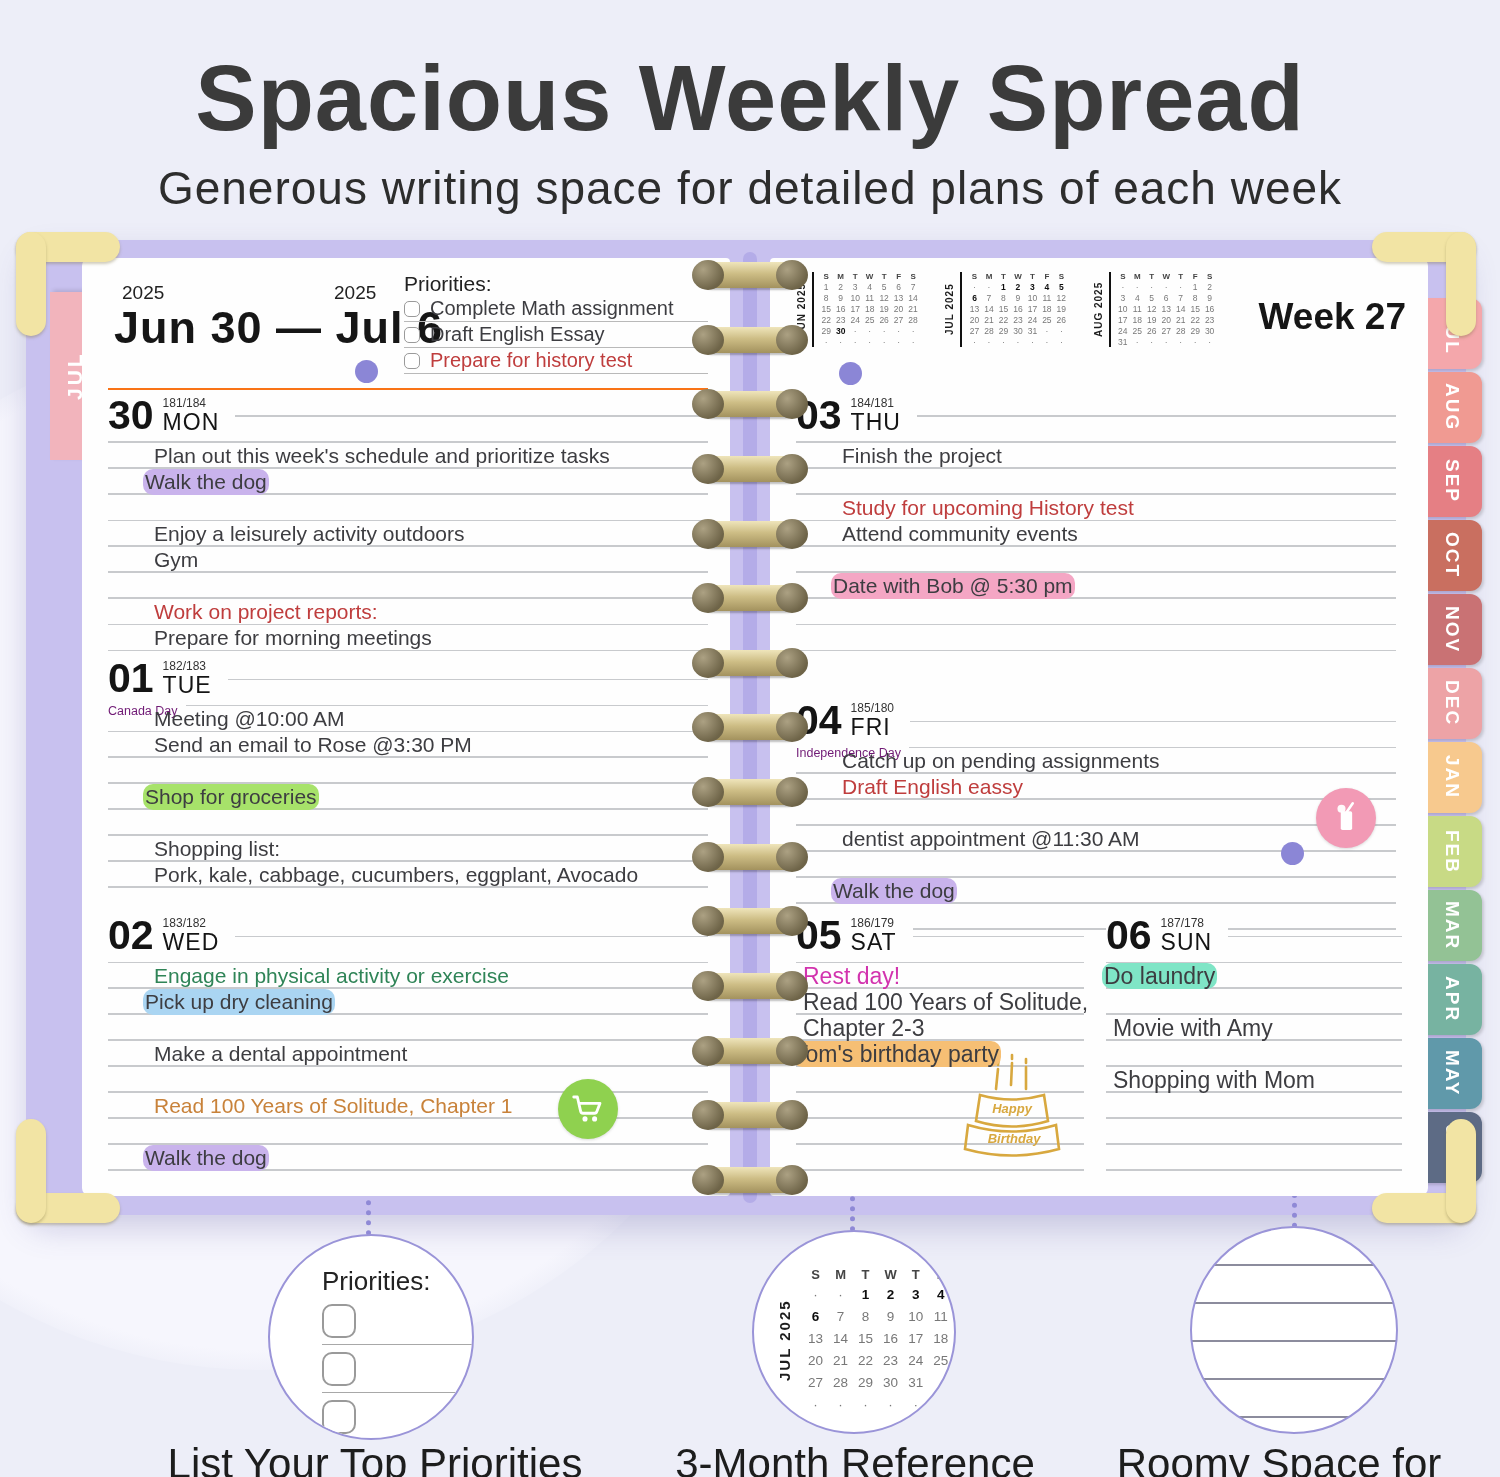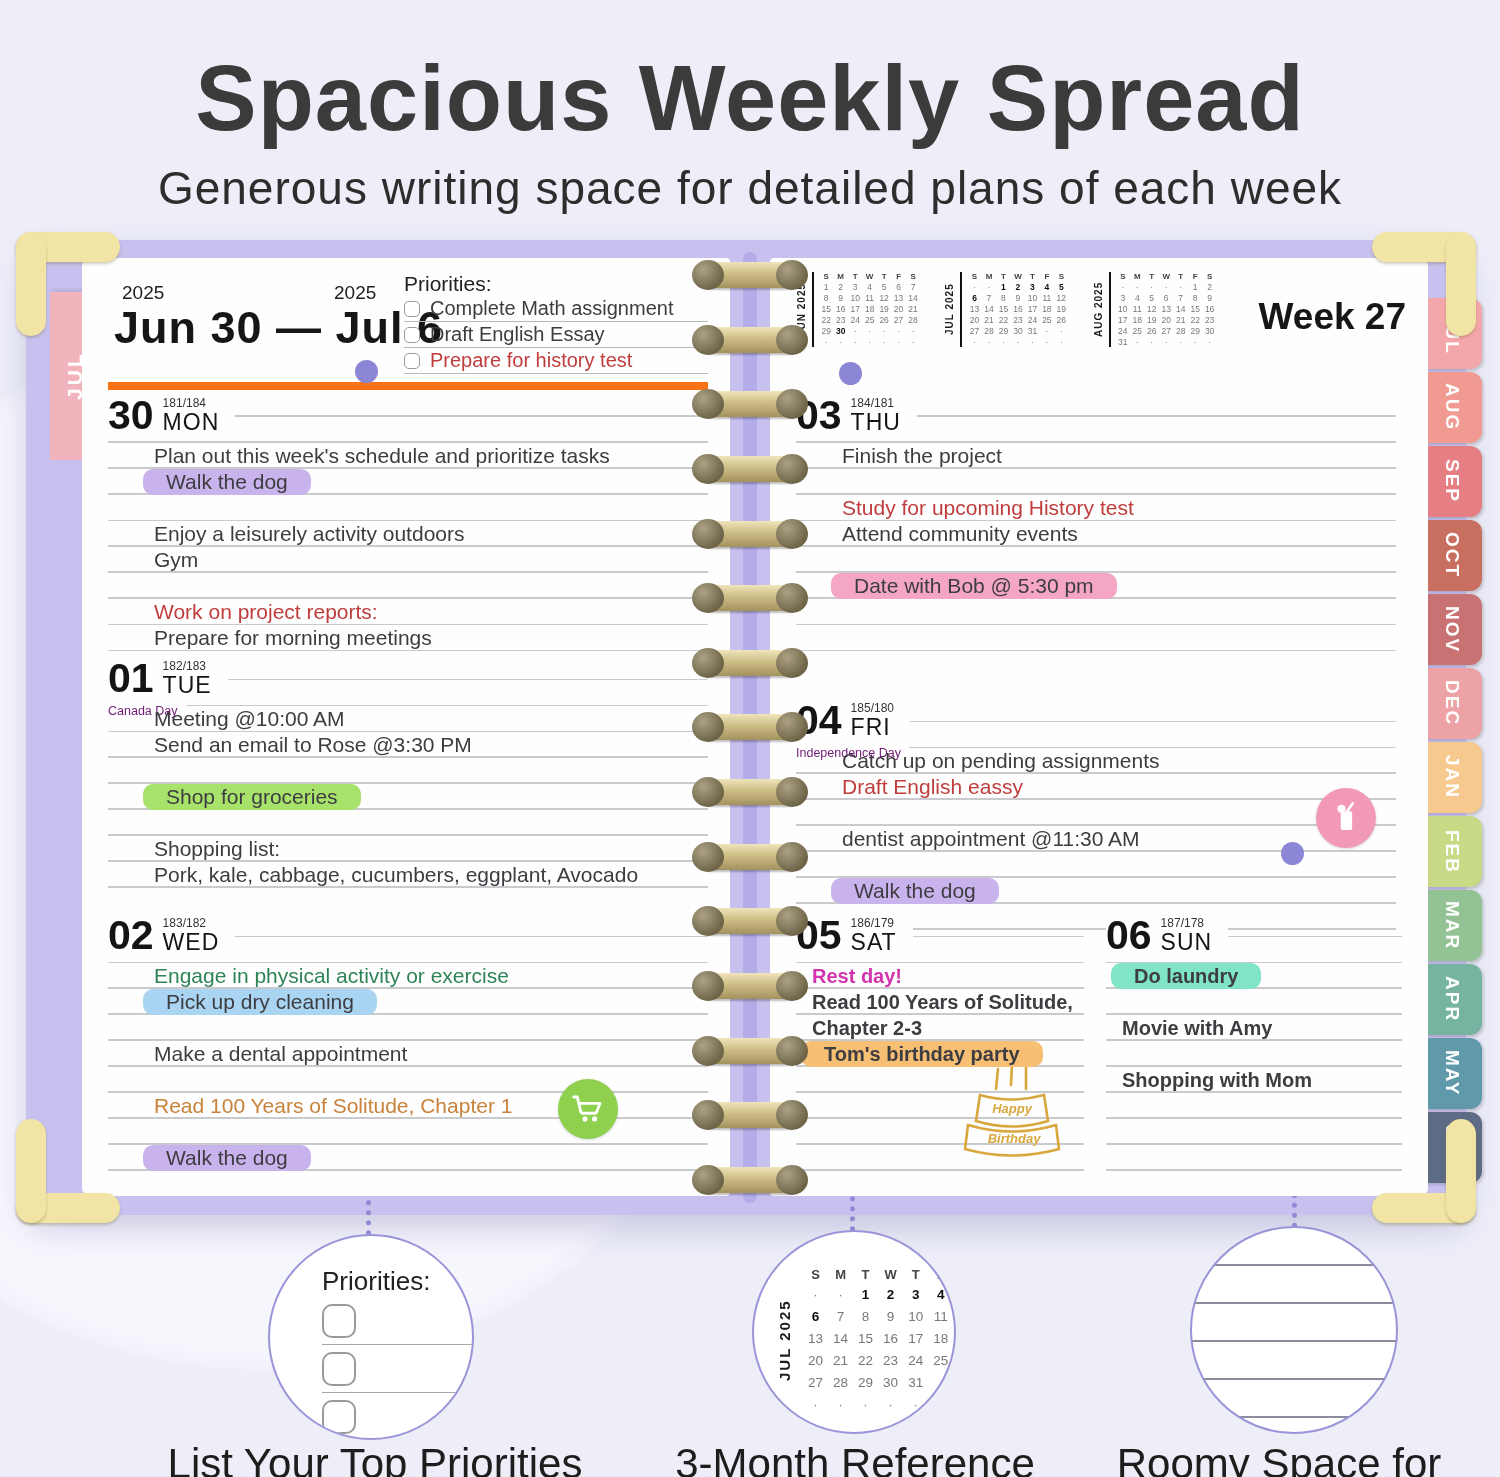--- a/index.html
+++ b/index.html
@@ -48,21 +48,21 @@
     color:#fff; font-weight:bold; font-size:21px; letter-spacing:3px;
     writing-mode:vertical-rl; transform:rotate(180deg); box-shadow:-3px 2px 4px rgba(0,0,0,.12); }
 
   
   .tab-rail { position:absolute; left:1396px; top:58px; width:60px; display:flex; flex-direction:column; gap:3px; z-index:0; }
   .tab { height:71px; border-radius:0 12px 12px 0; color:#fff; font-weight:bold; font-size:19px; letter-spacing:2px;
     writing-mode:vertical-rl; display:flex; align-items:center; justify-content:center;
     box-shadow:2px 2px 3px rgba(0,0,0,.15); }
 
   
-  .page-head { position:absolute; left:26px; top:12px; width:600px; height:120px; border-bottom:8px solid #f97316; }
+  .page-head { position:absolute; left:26px; top:12px; width:600px; height:120px; border-bottom:2px solid #f97316; }
   .yr { position:absolute; font-size:19px; color:#222; }
   .yr.y1 { left:14px; top:12px; } .yr.y2 { left:226px; top:12px; }
   .date-range { position:absolute; left:6px; top:32px; font-size:45px; font-weight:bold; color:#161616; letter-spacing:1px; }
   .prio { position:absolute; left:296px; top:2px; width:304px; }
   .prio-label { font-size:21px; color:#222; }
   .prio-row { position:relative; height:26px; border-bottom:1px solid #b9b9b9; display:flex; align-items:center; gap:10px; }
   .cb { width:16px; height:16px; border:1.6px solid #9a9a9a; border-radius:5px; background:#fff; flex:0 0 auto; }
   .prio-row span { font-size:20px; color:#3d3d41; white-space:nowrap; }
   .prio-row.red span { color:#bf3d3d; }
 
@@ -92,24 +92,24 @@
   
   .day { position:absolute; left:26px; width:600px;
     background:repeating-linear-gradient(to bottom, transparent 0 24.5px, #c8cacd 24.5px 26px); }
   .day-label { position:absolute; top:2px; left:0; background:#fefefe; display:flex; gap:9px; padding:2px 16px 4px 0; }
   .day-num { font-size:41px; font-weight:bold; color:#141414; line-height:40px; }
   .day-meta { display:flex; flex-direction:column; justify-content:flex-end; }
   .day-frac { font-size:12px; color:#333; line-height:13px; }
   .day-dow  { font-size:23px; color:#141414; letter-spacing:1px; line-height:25px; }
   .day-holiday { position:absolute; top:50px; left:0; font-size:12.5px; color:#701a75; background:#fefefe; padding:0 8px 2px 0; }
   .entry { position:absolute; left:46px; height:26px; line-height:26px; font-size:21px; color:#3d3d41; white-space:nowrap; }
-  .sm .entry { left:16px; font-size:20px;font-weight:bold; }
+  .sm .entry { left:7px; font-size:23px; }
   .ink-red { color:#bf3d3d; } .ink-green { color:#2f8457; } .ink-orange { color:#c8823a; }
   .ink-magenta { color:#d233ae; } .ink-rose { color:#b73d77; }
-  .hl { padding:0 23px; margin-left:-11px; border-radius:10px; }
+  .hl { padding:0 2px; margin-left:-11px; border-radius:10px; }
   .hl-purple { background:#c9b3ec; } .hl-green { background:#a7e26a; } .hl-blue { background:#aad5f2; }
   .hl-pink { background:#f4a6c4; } .hl-orange { background:#f6bf74; } .hl-teal { background:#7fe5c6; }
 
   
   .badge { position:absolute; width:60px; height:60px; border-radius:50%;
     display:flex; align-items:center; justify-content:center; box-shadow:0 1px 3px rgba(0,0,0,.15); }
   .badge svg { width:36px; height:36px; }
   .badge.cart  { background:#8fd14f; left:450px; top:168px; }
   .badge.drink { background:#f29ab5; left:520px; top:92px; }
   .cake { position:absolute; left:150px; top:138px; width:130px; height:118px; }

